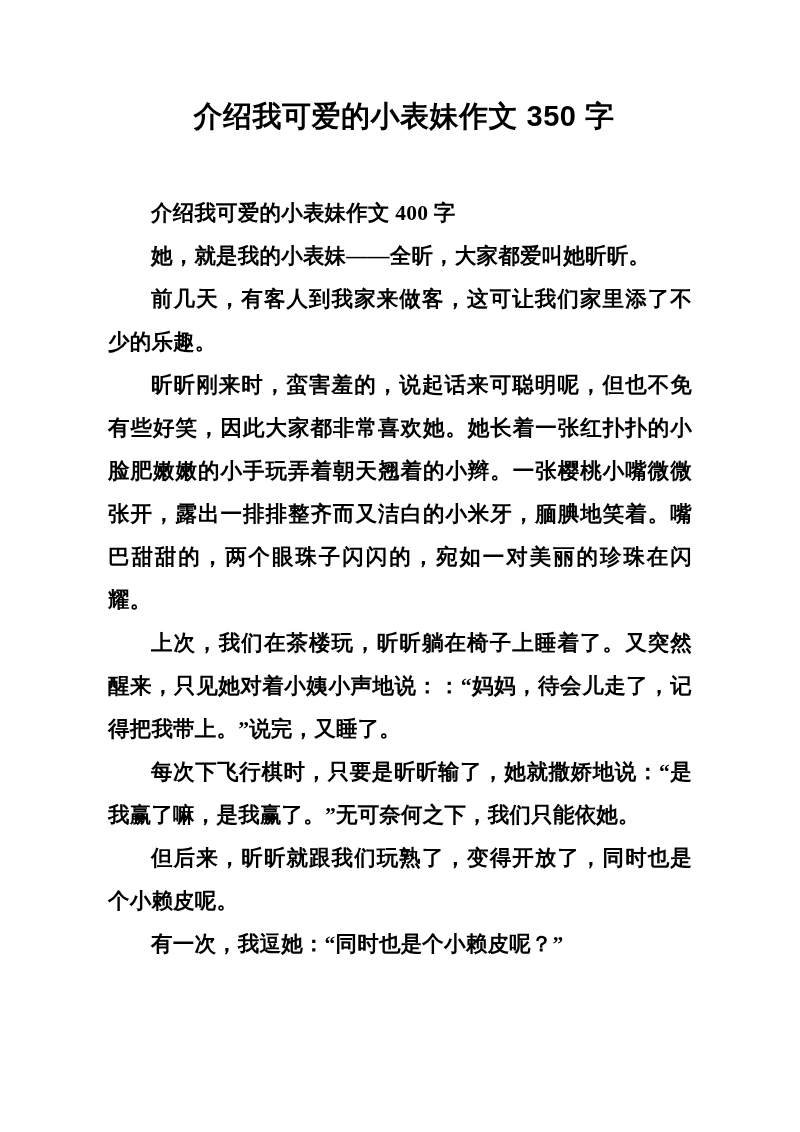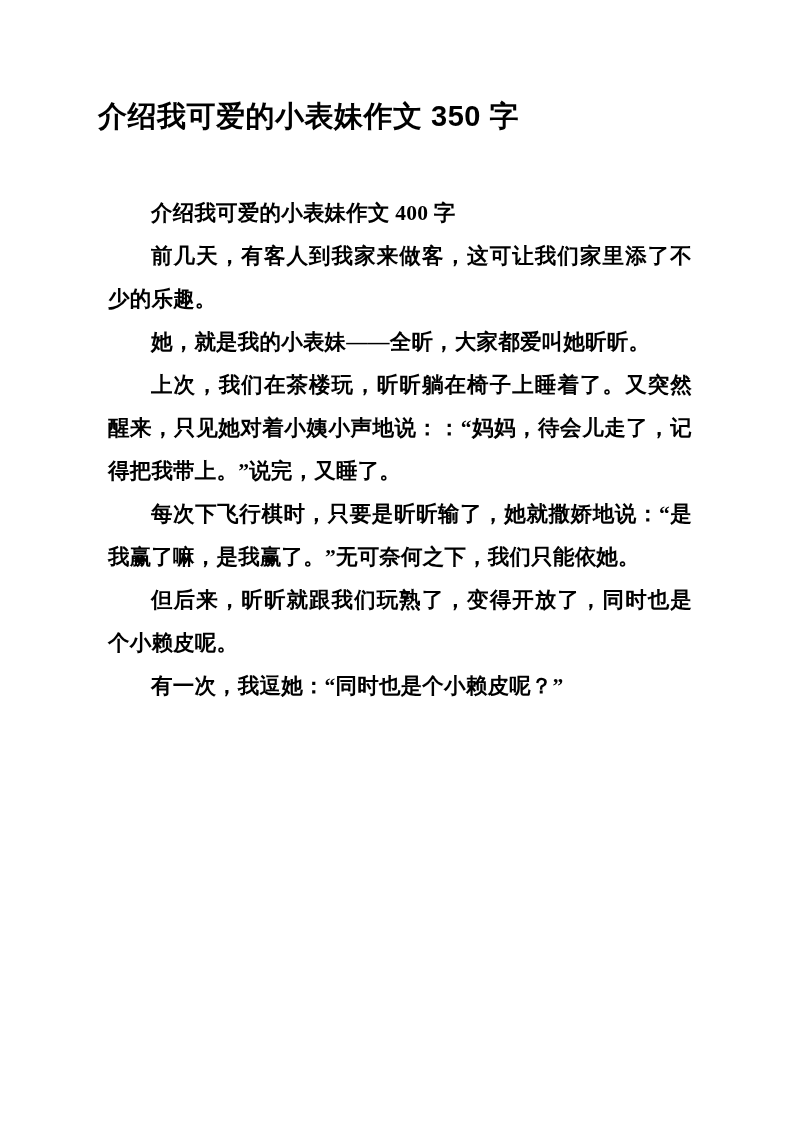--- a/index.html
+++ b/index.html
@@ -15,20 +15,21 @@
     box-sizing: border-box;
     padding: 0;
     overflow: hidden;
     font-family: "Liberation Serif", serif;
   }
   .doc-title {
     font-family: "Liberation Sans", sans-serif;
     font-weight: bold;
     font-size: 29px;
     color: #000000;
+    text-align: center;
     letter-spacing: 0.5px;
     margin: 0;
     padding: 98px 90px 0 98px;
     line-height: 1.3;
   }
   .body-area {
     padding: 56px 108px 0 108px;
   }
   p.para {
     margin: 0;
@@ -44,21 +45,22 @@
 </style>
 </head>
 <body>
 
 <div class="page">
 
   <h1 class="doc-title">介绍我可爱的小表妹作文 350 字</h1>
 
   <div class="body-area">
     <p class="para">介绍我可爱的小表妹作文 400 字</p>
+    <p class="para">她，就是我的小表妹——全昕，大家都爱叫她昕昕。</p>
     <p class="para">前几天，有客人到我家来做客，这可让我们家里添了不少的乐趣。</p>
-    <p class="para">她，就是我的小表妹——全昕，大家都爱叫她昕昕。</p>
+    <p class="para">昕昕刚来时，蛮害羞的，说起话来可聪明呢，但也不免有些好笑，因此大家都非常喜欢她。她长着一张红扑扑的小脸肥嫩嫩的小手玩弄着朝天翘着的小辫。一张樱桃小嘴微微张开，露出一排排整齐而又洁白的小米牙，腼腆地笑着。嘴巴甜甜的，两个眼珠子闪闪的，宛如一对美丽的珍珠在闪耀。</p>
     <p class="para">上次，我们在茶楼玩，昕昕躺在椅子上睡着了。又突然醒来，只见她对着小姨小声地说：：“妈妈，待会儿走了，记得把我带上。”说完，又睡了。</p>
     <p class="para">每次下飞行棋时，只要是昕昕输了，她就撒娇地说：“是我赢了嘛，是我赢了。”无可奈何之下，我们只能依她。</p>
     <p class="para">但后来，昕昕就跟我们玩熟了，变得开放了，同时也是个小赖皮呢。</p>
     <p class="para">有一次，我逗她：“同时也是个小赖皮呢？”</p>
   </div>
 
 </div>
 
 </body></html>

